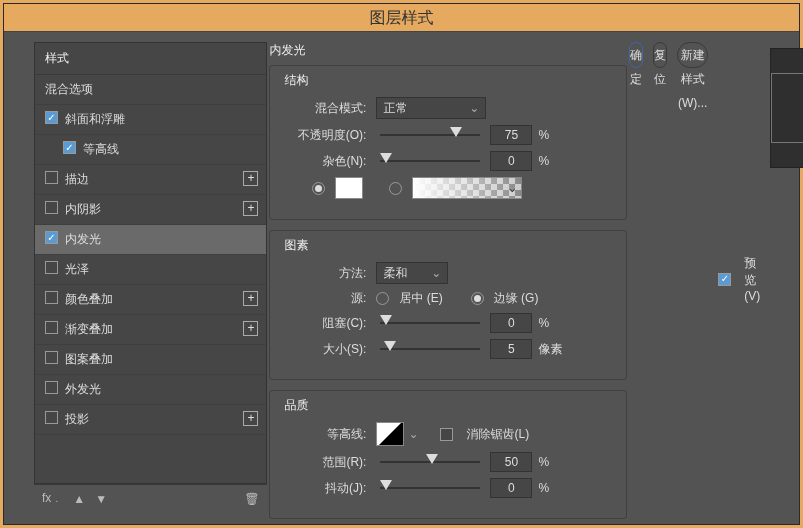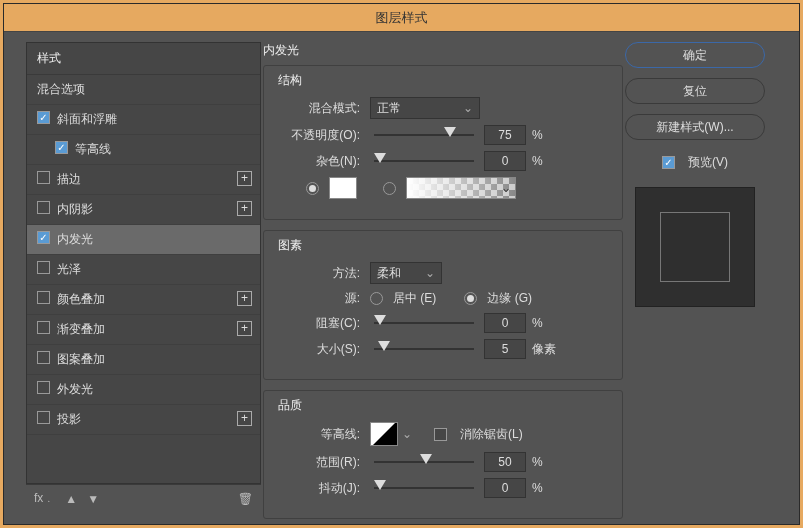--- a/index.html
+++ b/index.html
@@ -1,19 +1,19 @@
 <!DOCTYPE html>
 <html><head>
 <meta charset="utf-8">
 <style>
 *{box-sizing:border-box;margin:0;padding:0;font-family:"Microsoft YaHei",sans-serif;font-size:12px;color:#ddd;-webkit-user-select:none;user-select:none}
 body{background:#e6a960;width:803px;height:528px;overflow:hidden}
 .dialog{position:absolute;left:3px;top:3px;width:797px;height:522px;background:#535353;border:1px solid #2a2a2a}
-.titlebar{height:28px;background:#e6a960;text-align:center;line-height:28px;color:#333;font-size:13px;position:relative;border-bottom:1px solid #444}
-.body{display:flex;padding:10px 22px;height:490px;gap:2px}
+.titlebar{height:28px;background:#e6a960;text-align:center;line-height:28px;color:#333;font-size:16px;position:relative;border-bottom:1px solid #444}
+.body{display:flex;padding:10px 30px;height:490px;gap:2px}
 .left{width:235px;display:flex;flex-direction:column}
 .stylelist{flex:1;background:#464646;border:1px solid #333}
 .sl-head{padding:7px 10px;border-bottom:1px solid #3a3a3a;color:#eee}
 .sl-row{display:flex;align-items:flex-start;padding:6px 10px;border-bottom:1px solid #3f3f3f;position:relative;cursor:pointer}
 .sl-row.ind{padding-left:28px}
 .sl-row.sel{background:#6a6a6a}
 .cb{width:13px;height:13px;border:1px solid #999;background:#464646;margin-right:7px;display:inline-flex;align-items:center;justify-content:center;flex-shrink:0}
 .cb.on{background:#5a9bd4}
 .cb.on::after{content:"✓";color:#fff;font-size:10px;line-height:1}
 .plus{position:absolute;right:8px;width:15px;height:15px;border:1px solid #aaa;text-align:center;line-height:12px;font-size:12px;color:#ddd}
@@ -32,21 +32,21 @@
 .slider .thumb{position:absolute;top:1px;width:0;height:0;border-left:6px solid transparent;border-right:6px solid transparent;border-top:10px solid #ddd}
 .numbox{width:42px;height:20px;background:#464646;border:1px solid #333;text-align:center;line-height:18px}
 .unit{width:24px}
 .radio{width:13px;height:13px;border:1px solid #999;border-radius:50%;display:inline-flex;align-items:center;justify-content:center;margin-right:4px}
 .radio.on::after{content:"";width:7px;height:7px;background:#ddd;border-radius:50%}
 .swatch{width:28px;height:22px;border:1px solid #888}
 .grad{width:110px;height:22px;border:1px solid #888;background:repeating-conic-gradient(#888 0 25%,#ccc 0 50%) 0 0/12px 12px;position:relative;display:flex;align-items:center}
 .grad::after{content:"⌄";position:absolute;right:4px;color:#333}
 .grad .ov{position:absolute;inset:0;background:linear-gradient(90deg,#fff,transparent)}
 .contour{width:28px;height:24px;border:1px solid #888;background:linear-gradient(135deg,#fff 49%,#000 51%)}
-.right{width:140px;display:flex;flex-direction:column;gap:10px;align-items:stretch}
+.right{width:140px;display:flex;flex-direction:row;gap:10px;align-items:stretch}
 .rbtn{height:26px;border:1px solid #3a3a3a;border-radius:13px;text-align:center;line-height:24px;background:#535353;cursor:pointer}
 .rbtn.primary{border:1.5px solid #3b68a8}
 .prev-cb{display:flex;align-items:center;justify-content:center;gap:6px;margin-top:4px}
 .preview{width:120px;height:120px;background:#2f2f2f;border:1px solid #222;margin:6px auto 0;display:flex;align-items:center;justify-content:center}
 .preview .inner{width:70px;height:70px;border:1px solid #777}
 .ic{color:#bbb}
 </style>
 </head>
 <body>
 

